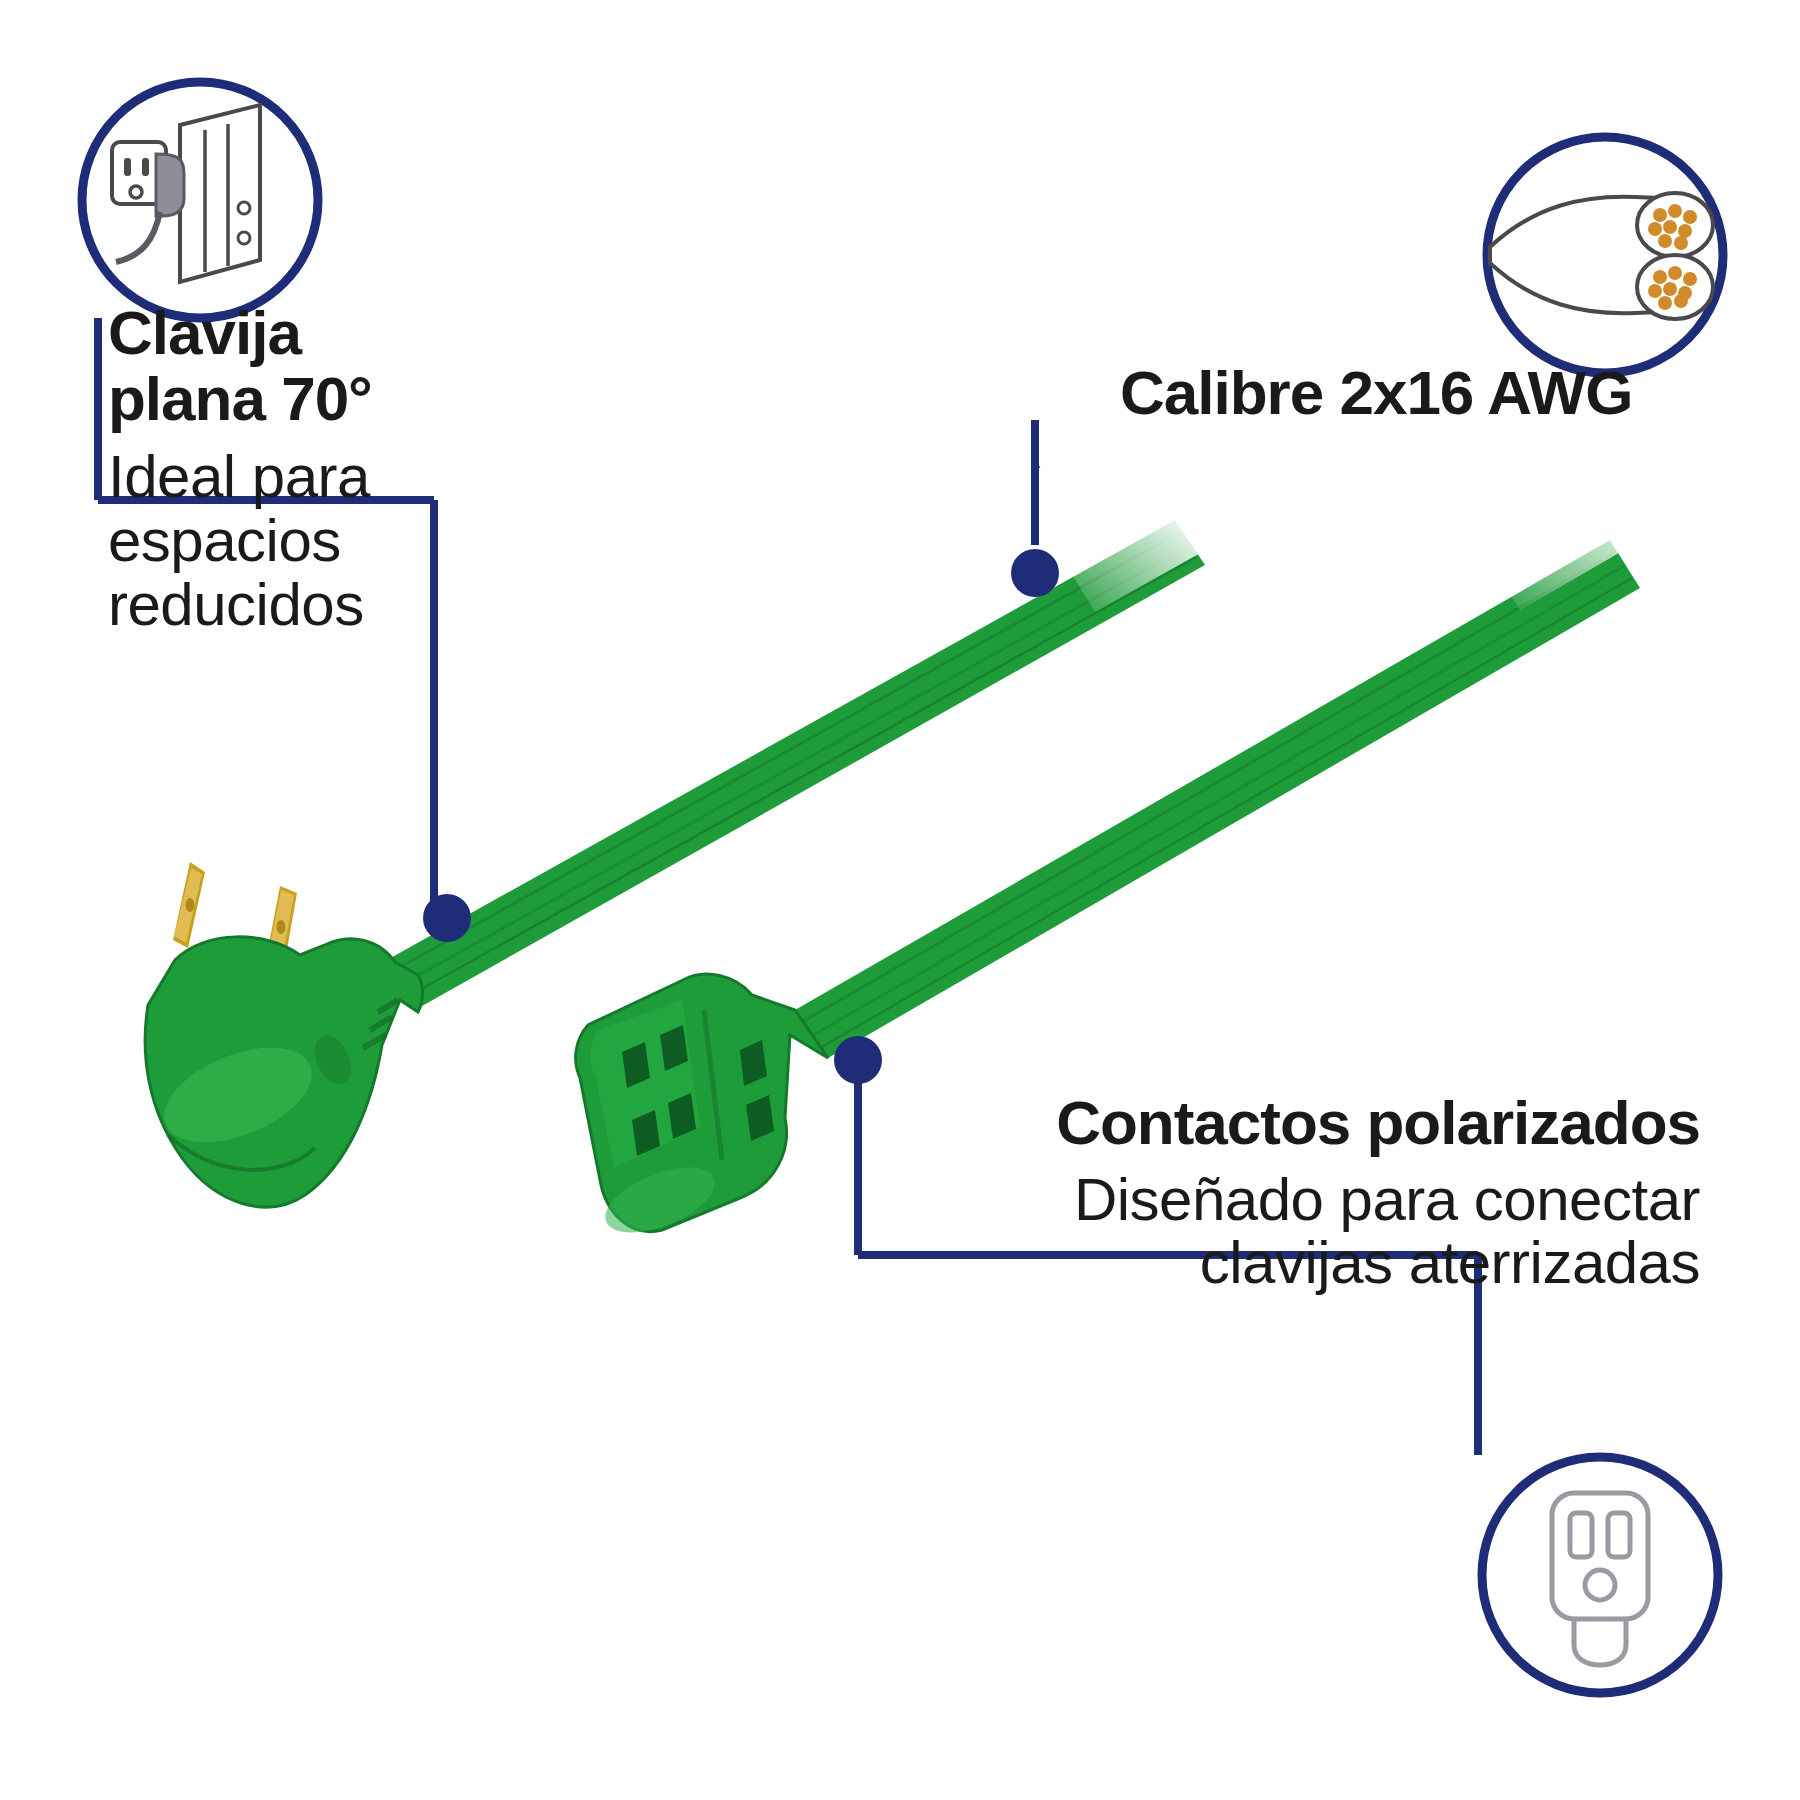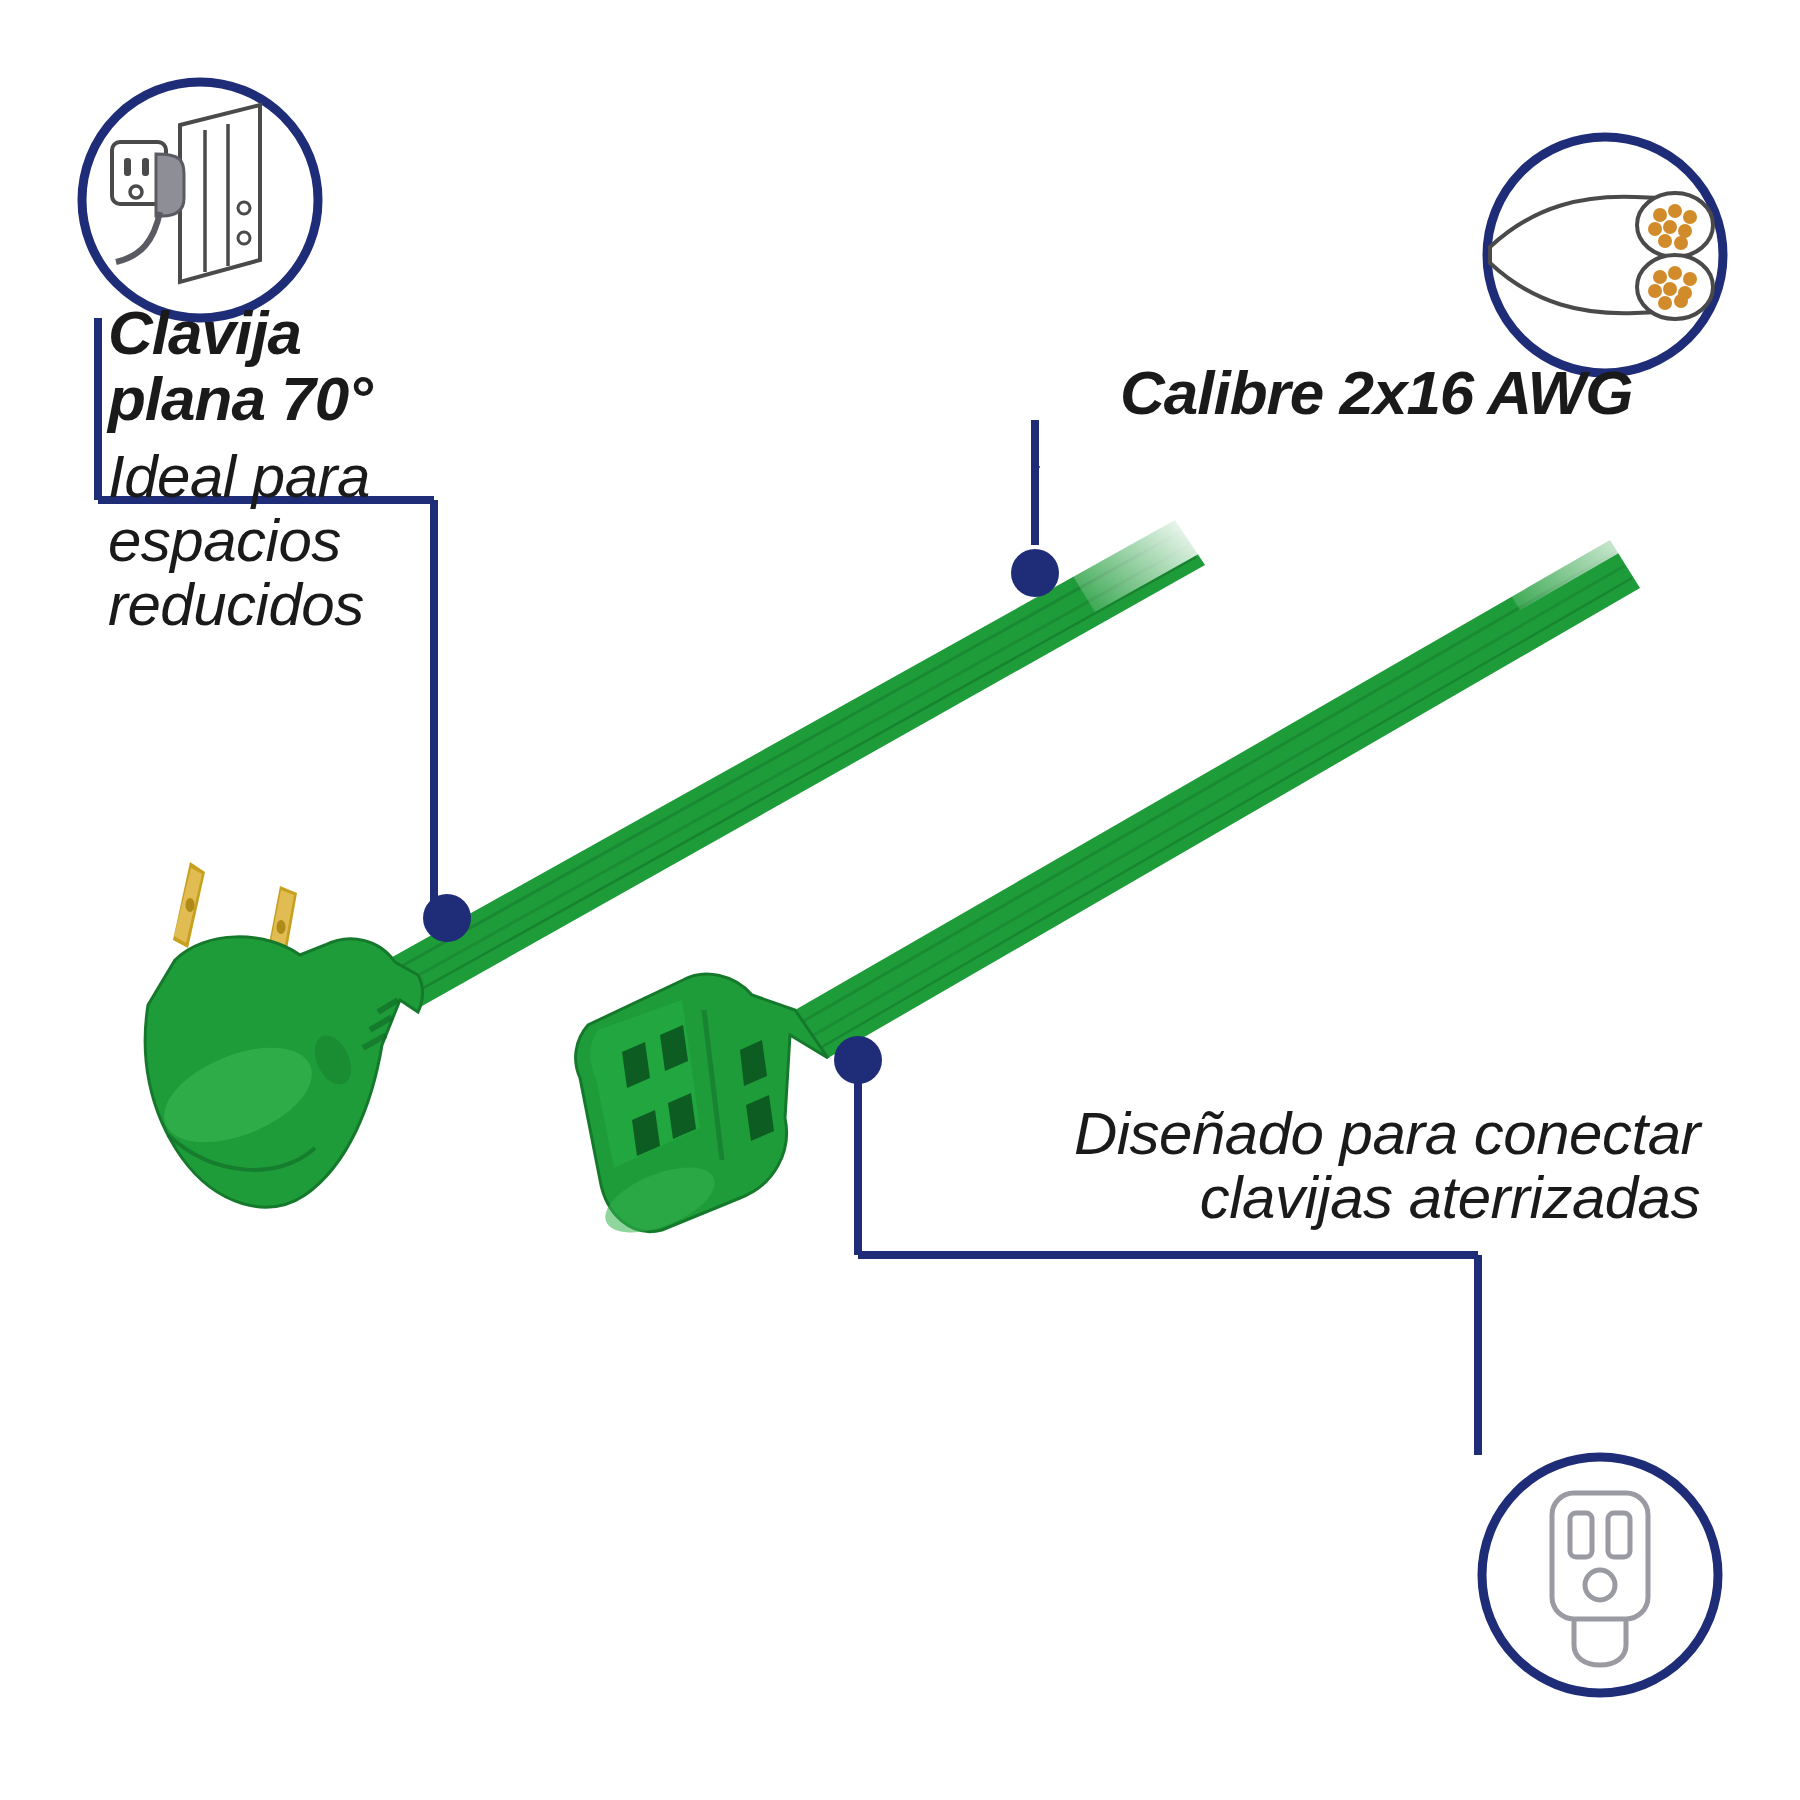--- a/index.html
+++ b/index.html
@@ -9,21 +9,20 @@
   }
   body {
     font-family: "Liberation Sans", sans-serif;
   }
   #page {
     position: relative;
     width: 1800px;
     height: 1800px;
     background: #ffffff;
     overflow: hidden;
-    font-style: italic;
   }
   .svg-layer {
     position: absolute;
     left: 0;
     top: 0;
     width: 1800px;
     height: 1800px;
   }
   .callout-text {
     position: absolute;
@@ -248,20 +247,21 @@
   </div>
 
   <div class="callout-text" id="callout-gauge-text">
     <div class="title-bold">
       <span class="line-block">Calibre 2x16 AWG</span>
     </div>
   </div>
 
   <div class="callout-text" id="callout-contacts-text">
     <div class="title-bold">
+      <span class="line-block">Contactos polarizados</span>
     </div>
     <div class="sub-light" style="margin-top:12px;">
       <span class="line-block">Diseñado para conectar</span>
       <span class="line-block">clavijas aterrizadas</span>
     </div>
   </div>
 
 </div>
 
 </body></html>

